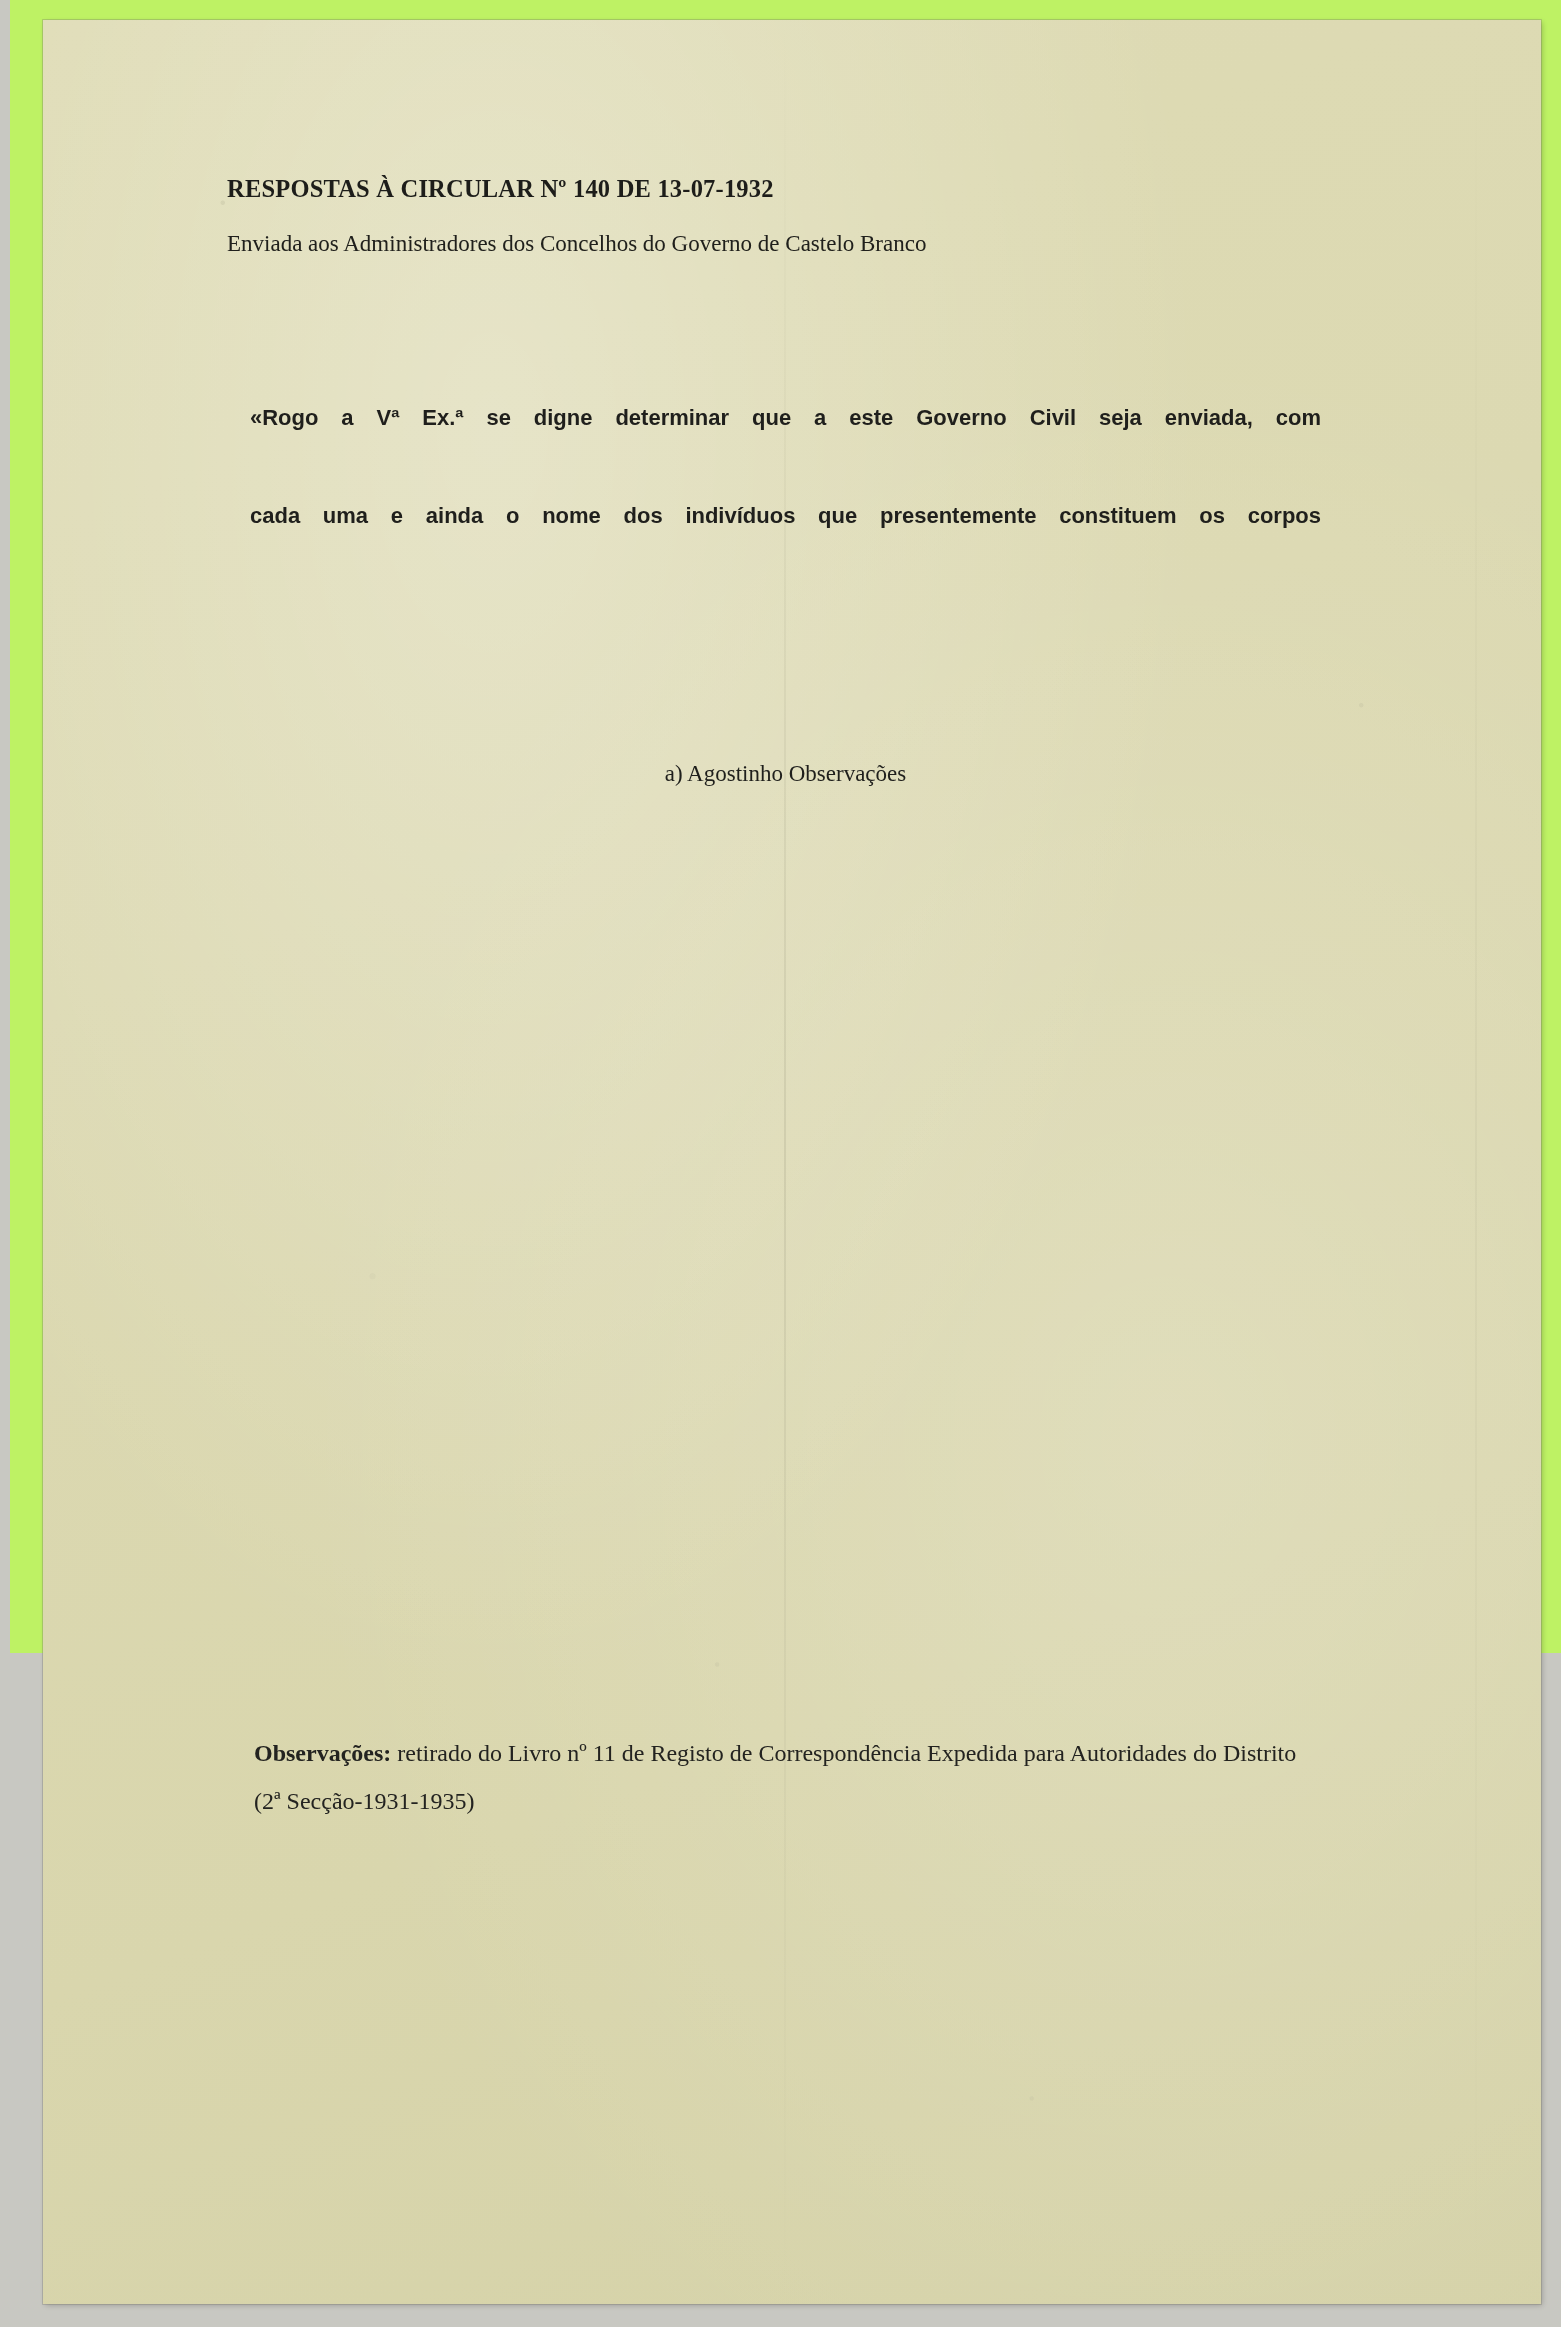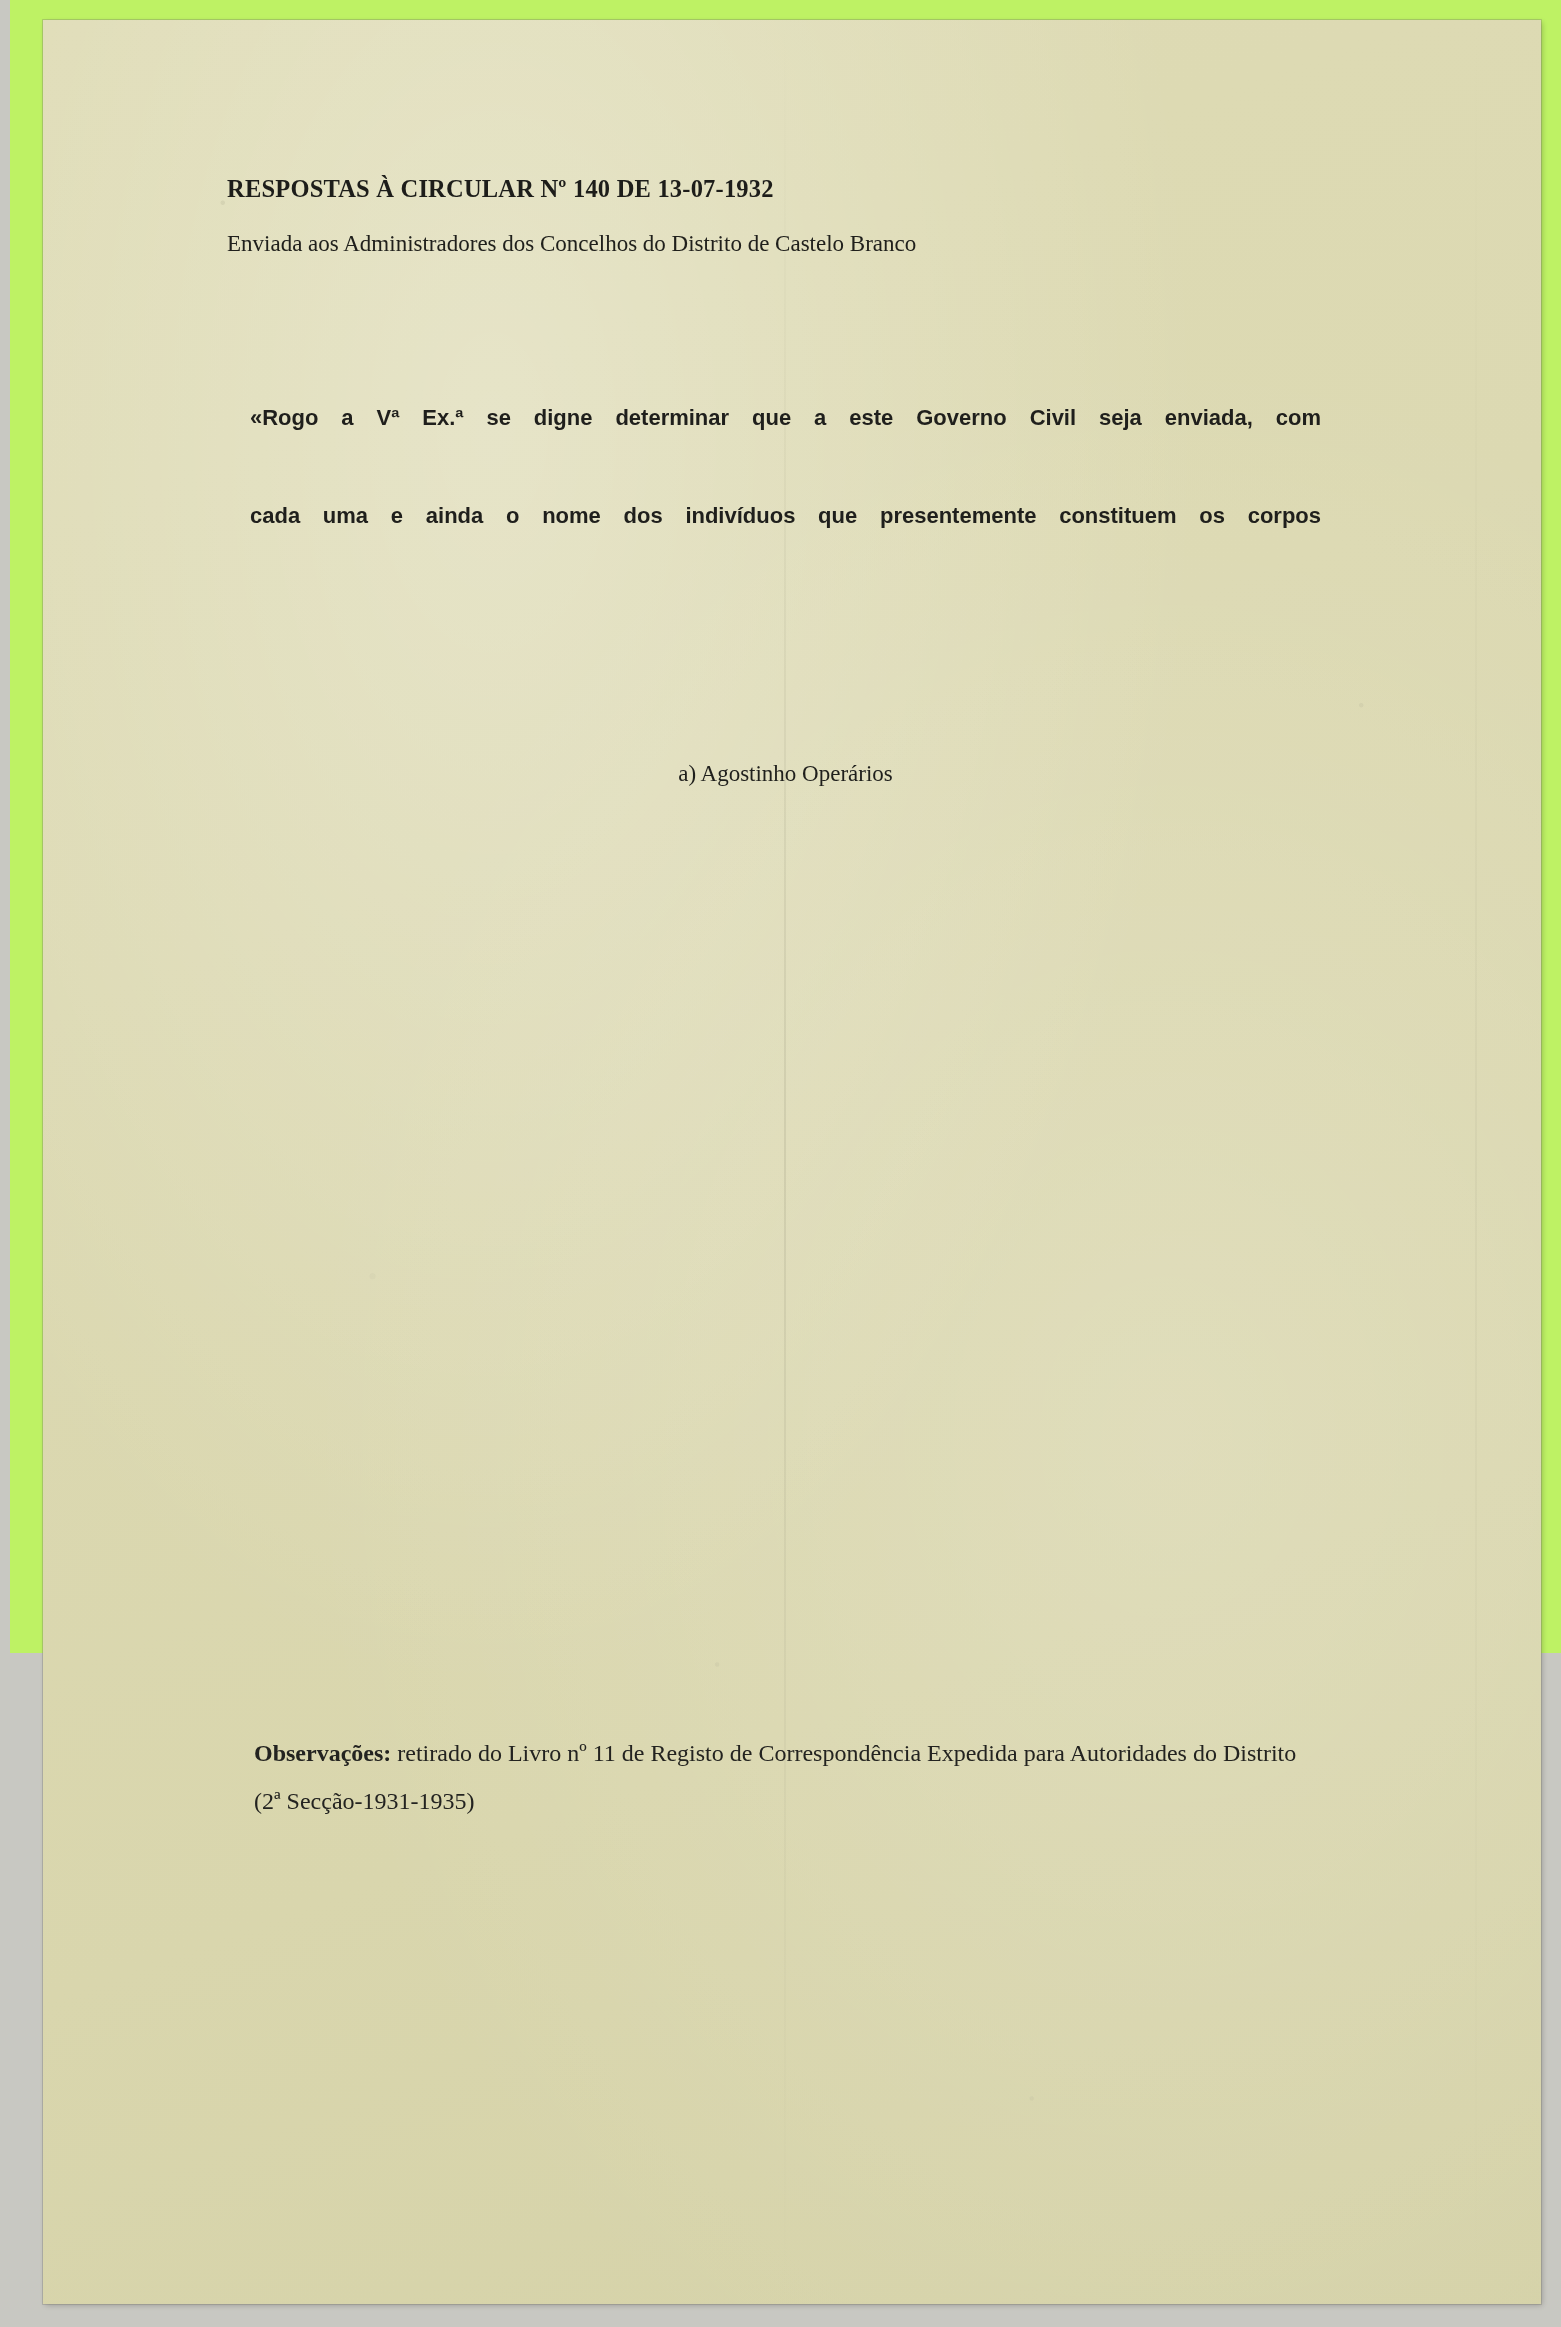--- a/index.html
+++ b/index.html
@@ -139,28 +139,28 @@
 
 <div id="page">
   <div id="sheet">
     <div class="crease c1"></div>
     <div class="crease c2"></div>
 
     <div id="content">
 
       <div class="doc-title">RESPOSTAS À CIRCULAR Nº 140 DE 13-07-1932</div>
 
-      <div class="doc-subtitle">Enviada aos Administradores dos Concelhos do Distrito de Castelo Branco</div>
+      <div class="doc-subtitle">Enviada aos Administradores dos Concelhos do Governo de Castelo Branco</div>
 
       <div class="quote-block">
         <div class="line justified">«Rogo a Vª Ex.ª se digne determinar que a este Governo Civil seja enviada, com</div>
         <div class="line justified">cada uma e ainda o nome dos indivíduos que presentemente constituem os corpos</div>
       </div>
 
-      <div class="signature">a) Agostinho Operários</div>
+      <div class="signature">a) Agostinho Observações</div>
 
       <div class="notes">
         <b>Observações:</b>
         <span>retirado do Livro nº 11 de Registo de Correspondência Expedida para Autoridades do Distrito (2ª Secção-1931-1935)</span>
       </div>
 
     </div>
   </div>
 </div>
 

